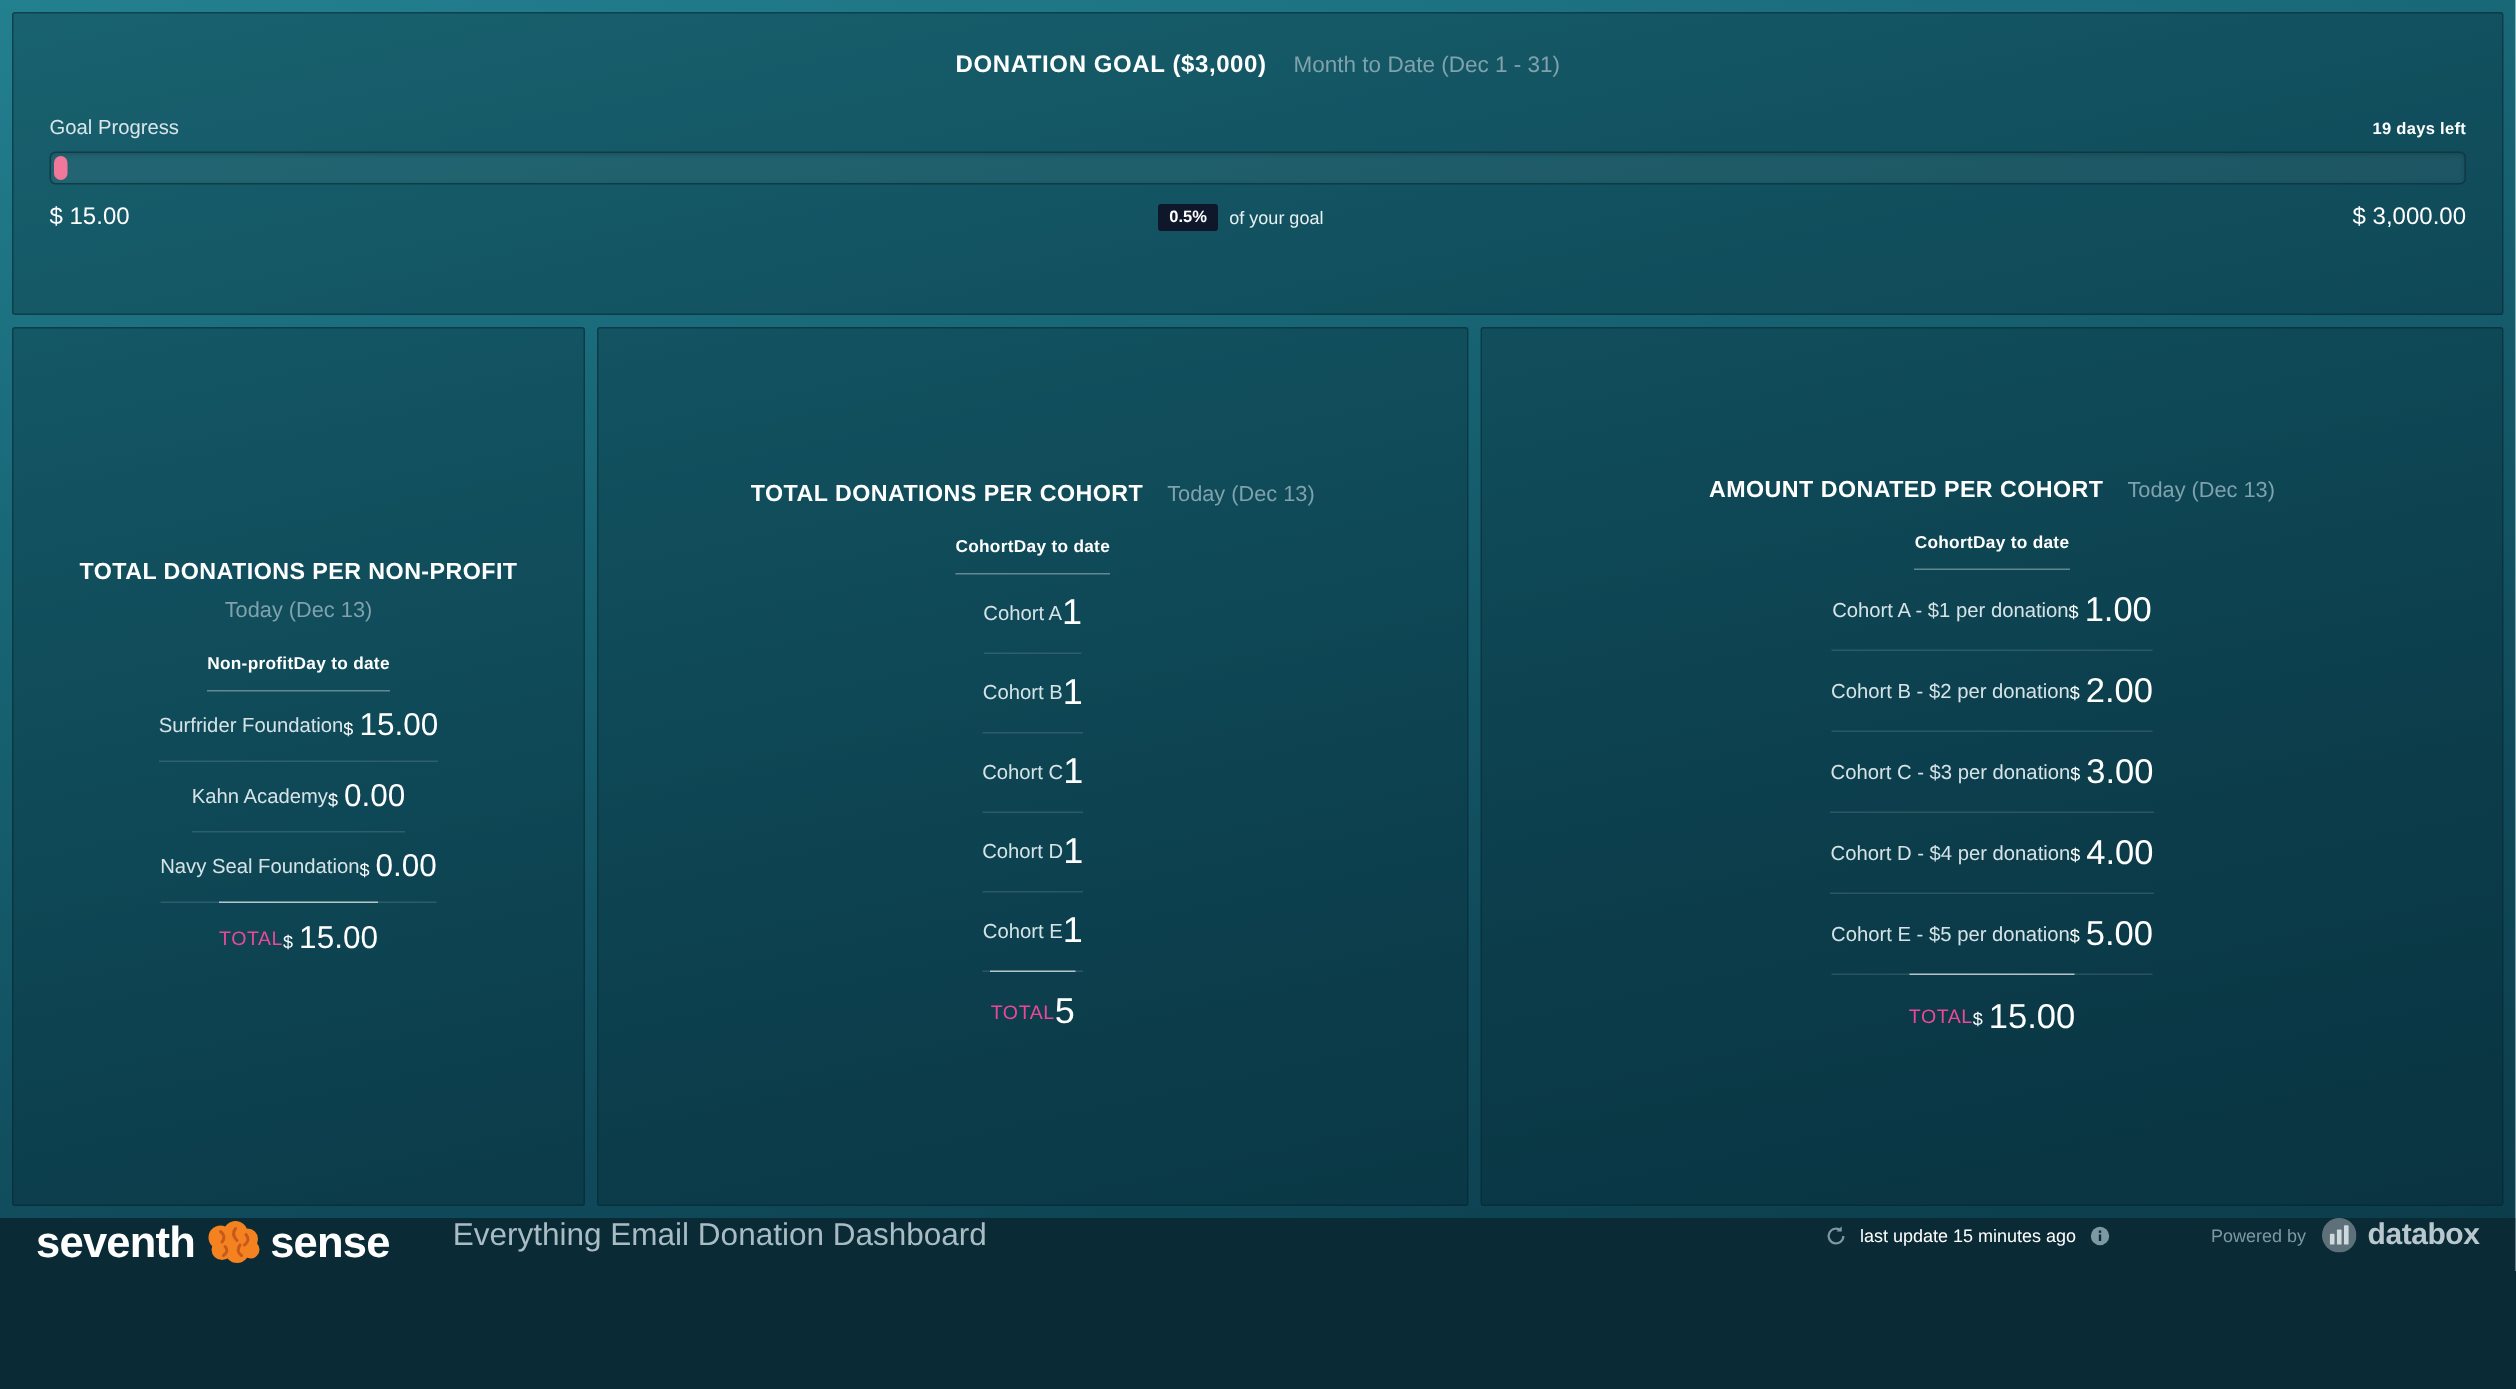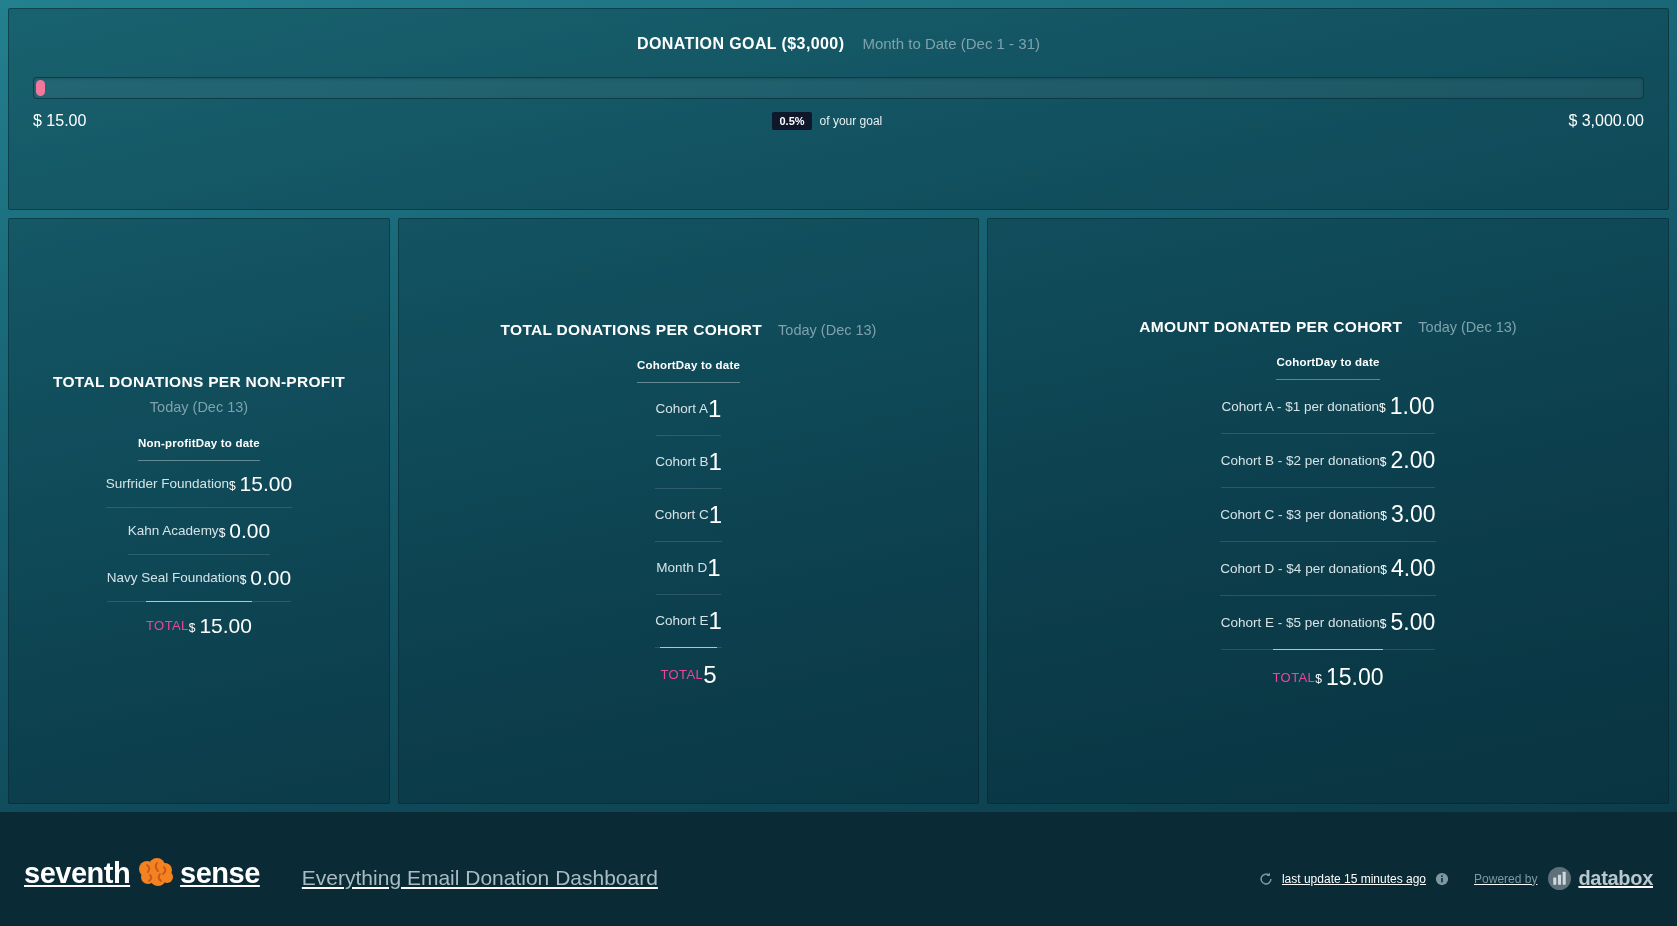--- a/index.html
+++ b/index.html
@@ -65,44 +65,47 @@
   .cc .value-num { font-size:24px; }
   .ca .value-num { font-size:23px; }
   .total-row { border-top:1px solid rgba(255,255,255,0.65); border-bottom:none; margin-top:-1px; }
   .np .total-row { padding:12px 0; }
   .cc .total-row { padding:13px 0; }
   .ca .total-row { padding:14px 0; }
   .total-label { font-size:13px; color:#ec4899; letter-spacing:.4px; }
 
   
   .footer {
-    height:114px; background:#0a2a35; display:flex; align-items:flex-end;
+    height:114px; background:#0a2a35; display:flex; align-items:flex-start;
     padding:0 24px 36px;
-    text-decoration:underline;
   }
   .logo { display:flex; align-items:center; gap:1px; }
   .logo-word { font-size:29px; font-weight:700; letter-spacing:-0.5px; color:#fff; }
   .brain-icon { margin:0 2px; display:inline-flex; }
   .footer-title { font-size:21px; color:#a9bcc3; font-weight:400; margin-left:42px; }
   .footer-right { margin-left:auto; display:flex; align-items:center; gap:9px; }
   .update-text { font-size:12px; color:#ffffff; }
   .icon-btn { display:inline-flex; align-items:center; cursor:pointer; }
-  .powered-by { font-size:12px; color:#7d98a1; margin-left:16px; }
+  .powered-by { font-size:12px; color:#7d98a1; margin-left:58px; }
   .databox-logo { display:inline-flex; align-items:center; gap:7px; margin-left:2px; }
   .databox-text { font-size:20px; font-weight:700; color:#b9c8ce; letter-spacing:-0.3px; }
 </style>
 </head>
 <body>
 
 <div class="dashboard">
 
   <section class="panel banner">
     <div class="banner-titles">
       <span class="banner-title">DONATION GOAL ($3,000)</span>
       <span class="banner-subtitle">Month to Date (Dec 1 - 31)</span>
+    </div>
+    <div class="progress-meta">
+      <span class="progress-label">Goal Progress</span>
+      <span class="days-left">19 days left</span>
     </div>
     <div class="progress-track">
       <div class="progress-fill" style="width: 0.55%;"></div>
     </div>
     <div class="amounts">
       <span>$ 15.00</span>
       <span class="amount-center">
         <span class="percent-badge">0.5%</span>
         <span class="percent-suffix">of your goal</span>
       </span>
@@ -175,21 +178,21 @@
               <span class="value-num">1</span>
             </span>
         </div>
         <div class="row">
           <span class="row-label">Cohort C</span>
           <span class="row-value">
               <span class="value-num">1</span>
             </span>
         </div>
         <div class="row">
-          <span class="row-label">Month D</span>
+          <span class="row-label">Cohort D</span>
           <span class="row-value">
               <span class="value-num">1</span>
             </span>
         </div>
         <div class="row">
           <span class="row-label">Cohort E</span>
           <span class="row-value">
               <span class="value-num">1</span>
             </span>
         </div>

